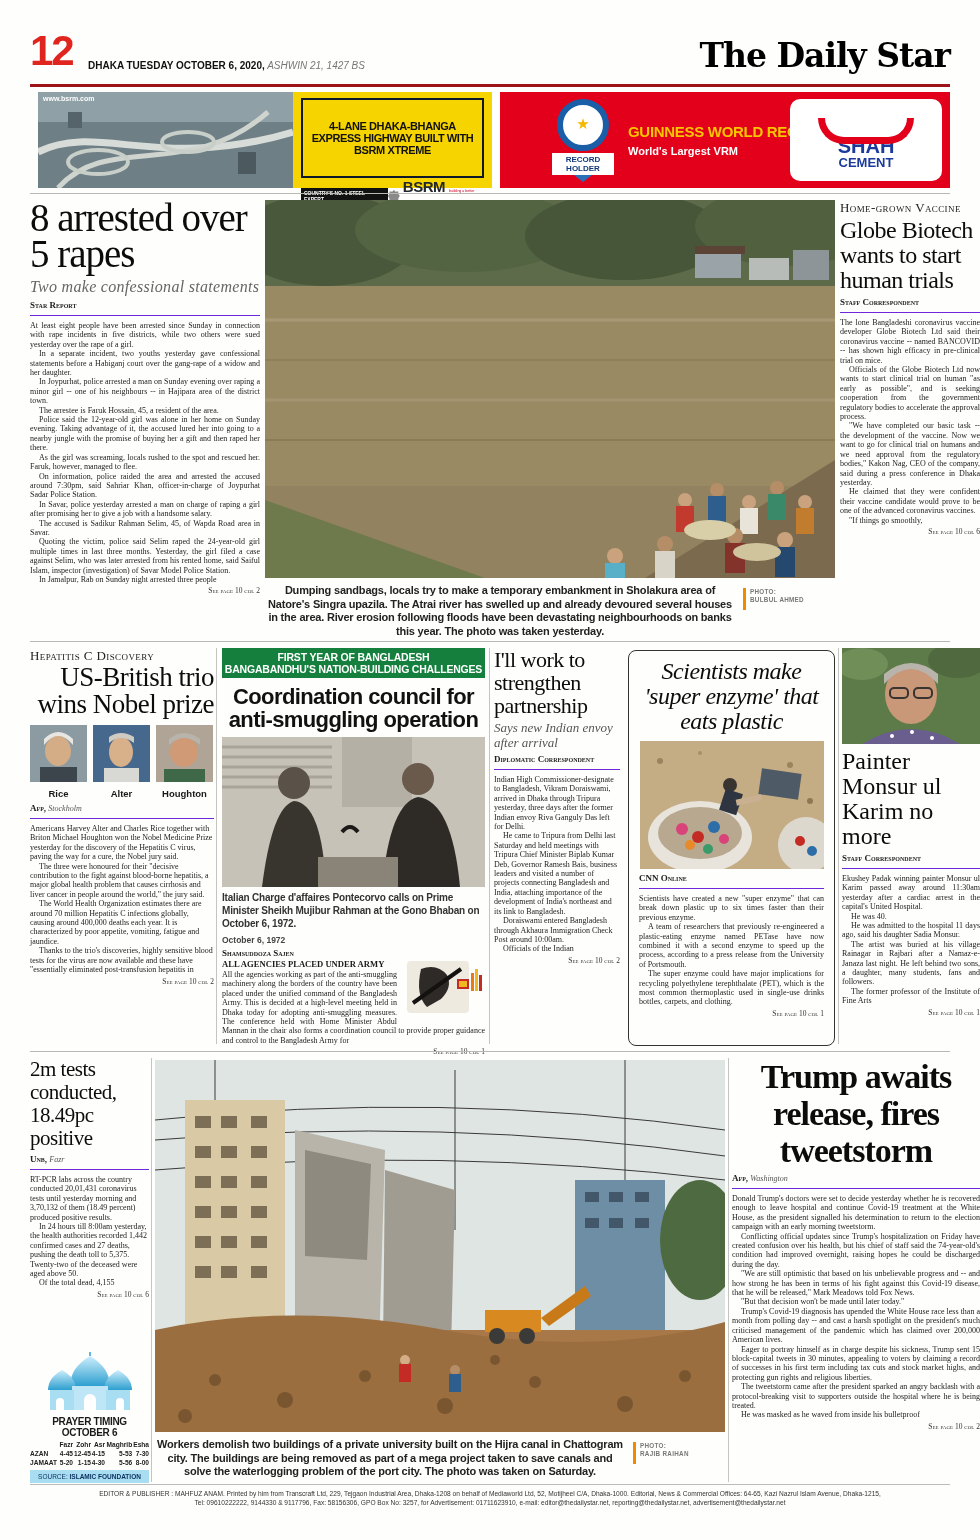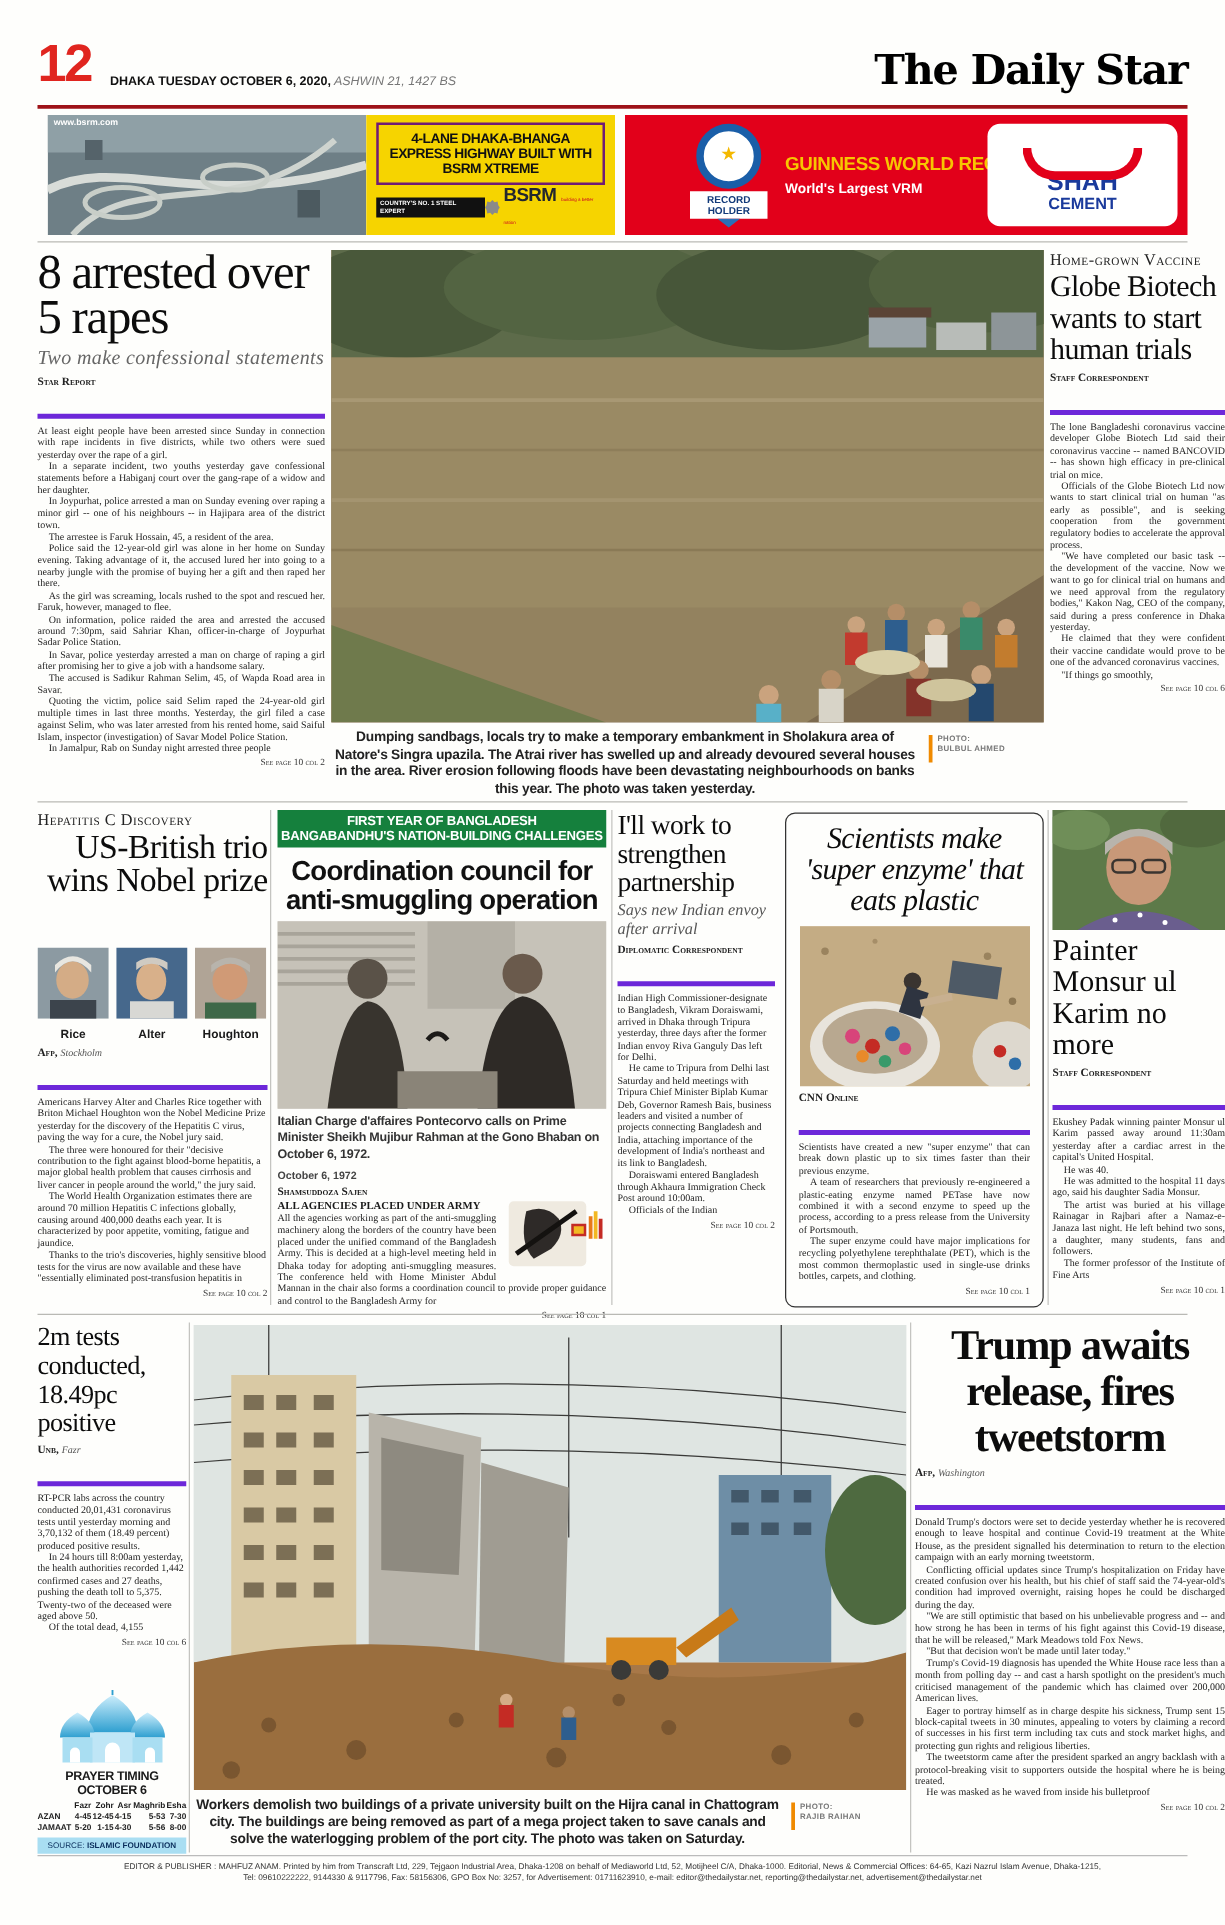--- a/index.html
+++ b/index.html
@@ -17,21 +17,21 @@
               font-weight:bold; font-size:33px; letter-spacing:-1px; color:#000; }
   .head-rule { position:absolute; left:30px; right:30px; top:84px; height:3px; background:#9e1318; }
 
   
   .adbanner { position:absolute; left:38px; top:92px; width:912px; height:96px; display:flex; }
   .ad-photo { position:relative; width:255px; height:96px; overflow:hidden; }
   .ad-photo .url { position:absolute; left:5px; top:3px; color:#fff; font-size:7px; font-weight:bold;
                    font-family:"Liberation Sans",sans-serif; }
   .ad-yellow { width:199px; height:96px; background:#f6d400; padding:6px 8px 4px;
                display:flex; flex-direction:column; justify-content:space-between; }
-  .ad-yellow .slogan { border:2px solid #701a75; padding:5px 2px; text-align:center;
+  .ad-yellow .slogan { border:2px solid #0f172a; padding:20px 2px; text-align:center;
                font-family:"Liberation Sans",sans-serif; font-weight:bold; font-size:11px;
                line-height:12px; letter-spacing:-0.4px; color:#111; }
   .ad-yellow .brandrow { display:flex; align-items:center; justify-content:space-between; }
   .ad-steel { background:#111; color:#fff; font-family:"Liberation Sans",sans-serif;
               font-size:5px; font-weight:bold; padding:2px 3px; }
   .ad-bsrm  { display:flex; align-items:center; gap:3px; }
   .ad-bsrm .gear { width:12px; height:12px; background:#8a8a8a; clip-path:polygon(50% 0,65% 15%,85% 10%,90% 35%,100% 50%,90% 65%,85% 90%,65% 85%,50% 100%,35% 85%,15% 90%,10% 65%,0 50%,10% 35%,15% 10%,35% 15%); }
   .ad-bsrm .bname { font-family:"Liberation Sans",sans-serif; font-weight:bold; font-size:15px; color:#23272e; letter-spacing:-0.5px; }
   .ad-bsrm .btag  { font-family:"Liberation Sans",sans-serif; font-size:3.6px; color:#c02; }
   .ad-red { position:relative; flex:1; height:96px; background:#e2001a; margin-left:8px;
@@ -52,21 +52,21 @@
           border-radius:10px; display:flex; flex-direction:column; align-items:center; justify-content:center; }
   .shah .s1 { color:#1a3a9c; font-family:"Liberation Sans",sans-serif; font-weight:bold; font-size:20px; line-height:20px; }
   .shah .s2 { color:#1a3a9c; font-family:"Liberation Sans",sans-serif; font-weight:bold; font-size:13px; line-height:14px; }
   .shah .arc { width:96px; height:26px; border:7px solid #e2001a; border-top:none;
                border-radius:0 0 52px 52px; margin-top:-52px; pointer-events:none; }
   .ad-rule { position:absolute; left:30px; right:30px; top:193px; height:1px; background:#b9b9b4; }
 
   
   .kicker { font-variant:small-caps; font-size:13px; letter-spacing:0.4px; color:#222; }
   .byline { font-variant:small-caps; font-size:9px; font-weight:bold; color:#222;
-            border-bottom:4px solid #6d28d9; padding-bottom:21px; margin:4px 0 5px; }
+            border-bottom:1px solid #6d28d9; padding-bottom:5px; margin:4px 0 5px; }
   .byline .place { font-variant:normal; font-style:italic; font-weight:normal; font-size:8px; color:#555; }
   .body p { font-size:8px; line-height:9.4px; text-align:justify; color:#222; }
   .body p + p { text-indent:9px; }
   .ragged p { text-align:left; }
   .seepage { text-align:right; font-variant:small-caps; font-size:7.5px; color:#333; margin-top:2px; }
   .vrule { position:absolute; width:1px; background:#c4c4c0; }
   .hrule { position:absolute; left:30px; right:30px; height:1px; background:#b9b9b4; }
 
   
   .lead { position:absolute; left:30px; top:200px; width:230px; }
@@ -81,21 +81,21 @@
   .credit .bar { width:3px; height:22px; background:#f08a00; }
   .credit .ct { font-family:"Liberation Sans",sans-serif; font-size:6.3px; line-height:8px; color:#777;
                 font-weight:bold; letter-spacing:0.3px; }
   .vaccine { position:absolute; left:840px; top:200px; width:140px; }
   .vaccine h2 { font-size:24px; line-height:25px; font-weight:normal; letter-spacing:-0.5px; margin-top:2px; color:#0c0c0c; }
 
   
   .nobel { position:absolute; left:30px; top:648px; width:184px; }
   .nobel h2 { font-size:27px; line-height:27px; font-weight:normal; letter-spacing:-0.5px; color:#0c0c0c;text-align:right; }
   .nobel .faces { display:flex; gap:6px; margin-top:7px; }
-  .nobel .face { width:57px;margin-top:33px; }
+  .nobel .face { width:57px; }
   .nobel .face .nm { font-family:"Liberation Sans",sans-serif; font-weight:bold; font-size:9.5px; text-align:center; margin-top:2px; }
 
   .sajen { position:absolute; left:222px; top:648px; width:263px; }
   .sajen .graybar { background:#15803d; color:#fff; text-align:center; font-family:"Liberation Sans",sans-serif;
                     font-weight:bold; font-size:10.5px; line-height:12px; letter-spacing:-0.2px; padding:3px 2px; }
   .sajen h2 { font-family:"Liberation Sans",sans-serif; font-weight:bold; font-size:22px; line-height:23px;
               text-align:center; letter-spacing:-0.6px; margin:7px 0 6px; color:#111; }
   .sajen .oldphoto { width:263px; height:150px; background:#c9c5bc; position:relative; overflow:hidden; }
   .sajen .cap { font-family:"Liberation Sans",sans-serif; font-weight:bold; font-size:10px; line-height:13px;
                 color:#333; margin-top:4px; letter-spacing:-0.2px; }

